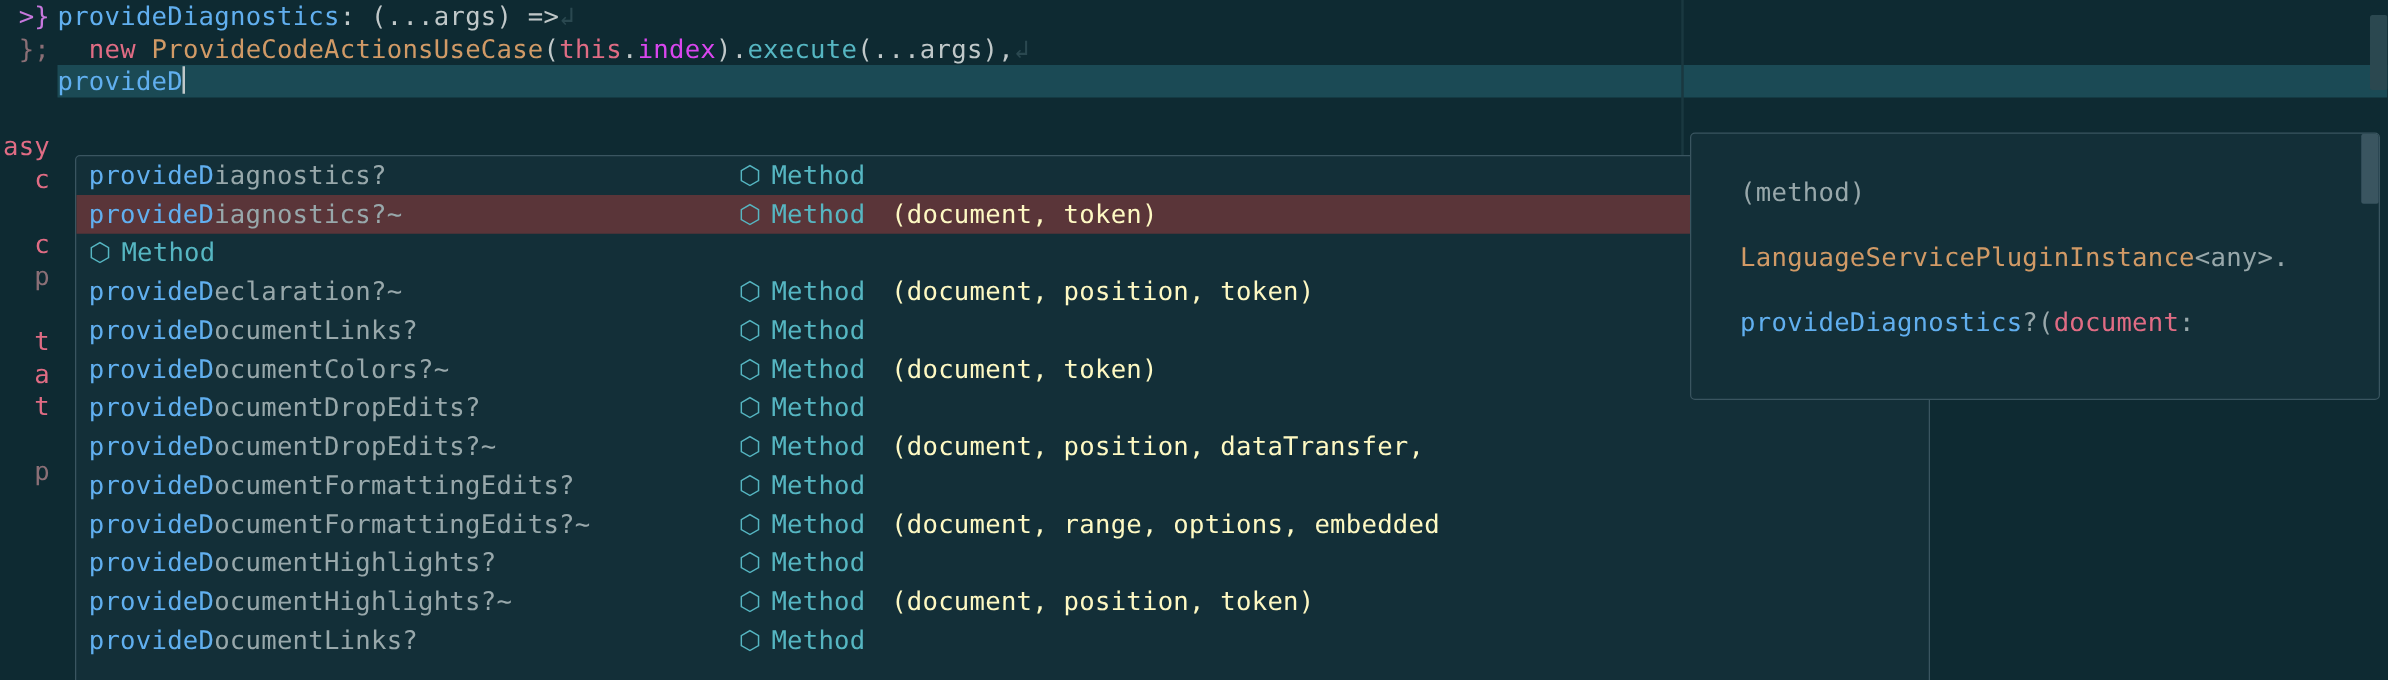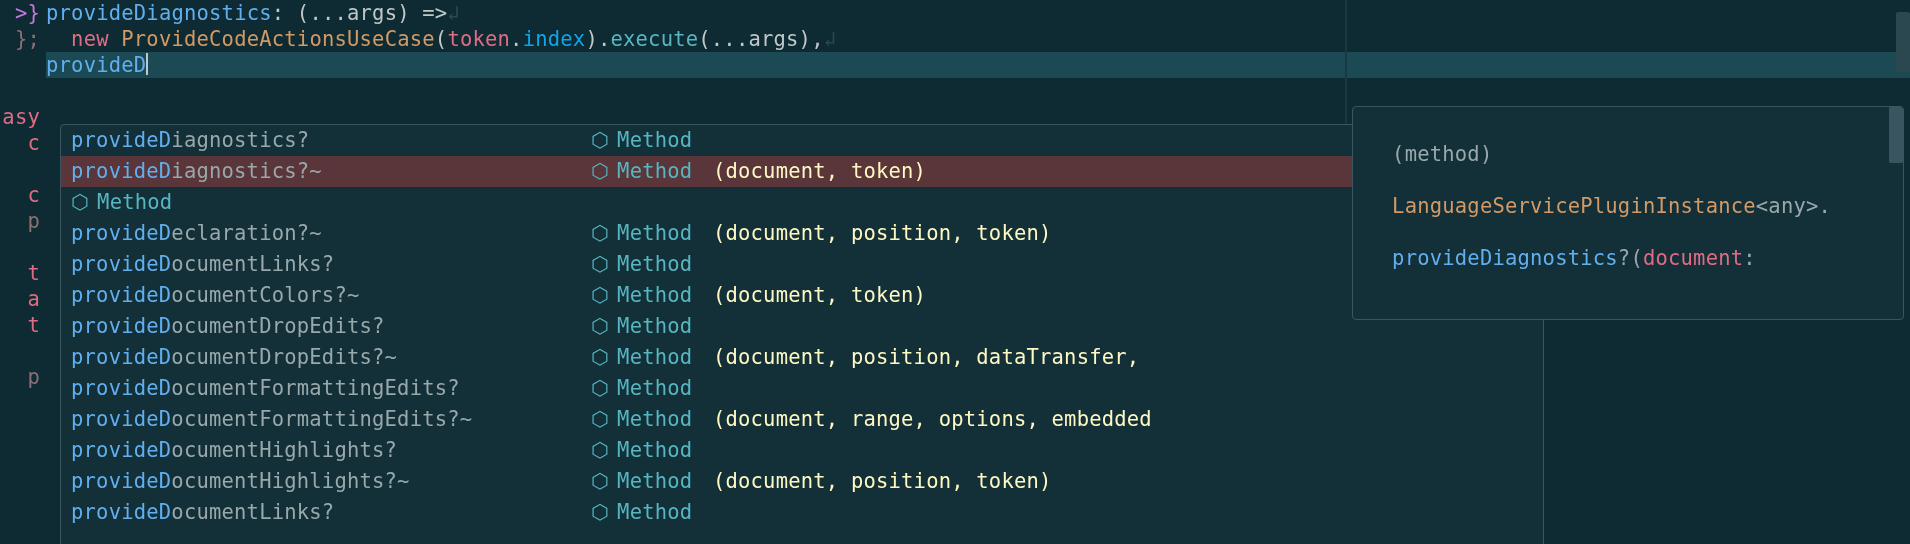--- a/index.html
+++ b/index.html
@@ -180,21 +180,21 @@
     <div class="gl"></div>
     <div class="gl" style="color:#e06c84">t</div>
     <div class="gl" style="color:#e06c84">a</div>
     <div class="gl" style="color:#e06c84">t</div>
     <div class="gl"></div>
     <div class="gl">p</div>
   </div>
 
   <div class="code">
     <div class="line"><span style="color:#61afef">provideDiagnostics</span><span>: (...args) =&gt;</span><span class="whitespace">↲</span></div>
-    <div class="line">  <span class="kw">new</span> <span class="cls">ProvideCodeActionsUseCase</span><span>(</span><span style="color:#e06c84">token</span><span>.</span><span style="color:#0ea5e9">index</span><span>).</span><span style="color:#56b6c2">execute</span><span>(...args),</span><span class="whitespace">↲</span></div>
+    <div class="line">  <span class="kw">new</span> <span class="cls">ProvideCodeActionsUseCase</span><span>(</span><span style="color:#e06c84">this</span><span>.</span><span style="color:#d946ef">index</span><span>).</span><span style="color:#56b6c2">execute</span><span>(...args),</span><span class="whitespace">↲</span></div>
     <div class="line hl"><span style="color:#61afef">provideD</span><span class="cursor"></span></div>
   </div>
 
   <div class="sep"></div>
   <div class="right-scroll"></div>
 </div>
 
 <div class="suggest">
   <div id="sugg-rows">
       <div class="srow"><span class="slabel"><span class="mtch">provideD</span><span class="rest">iagnostics?</span></span><span class="skind"><span class="kindicon">⬡</span><span>Method</span></span><span class="sdetail"></span></div>

